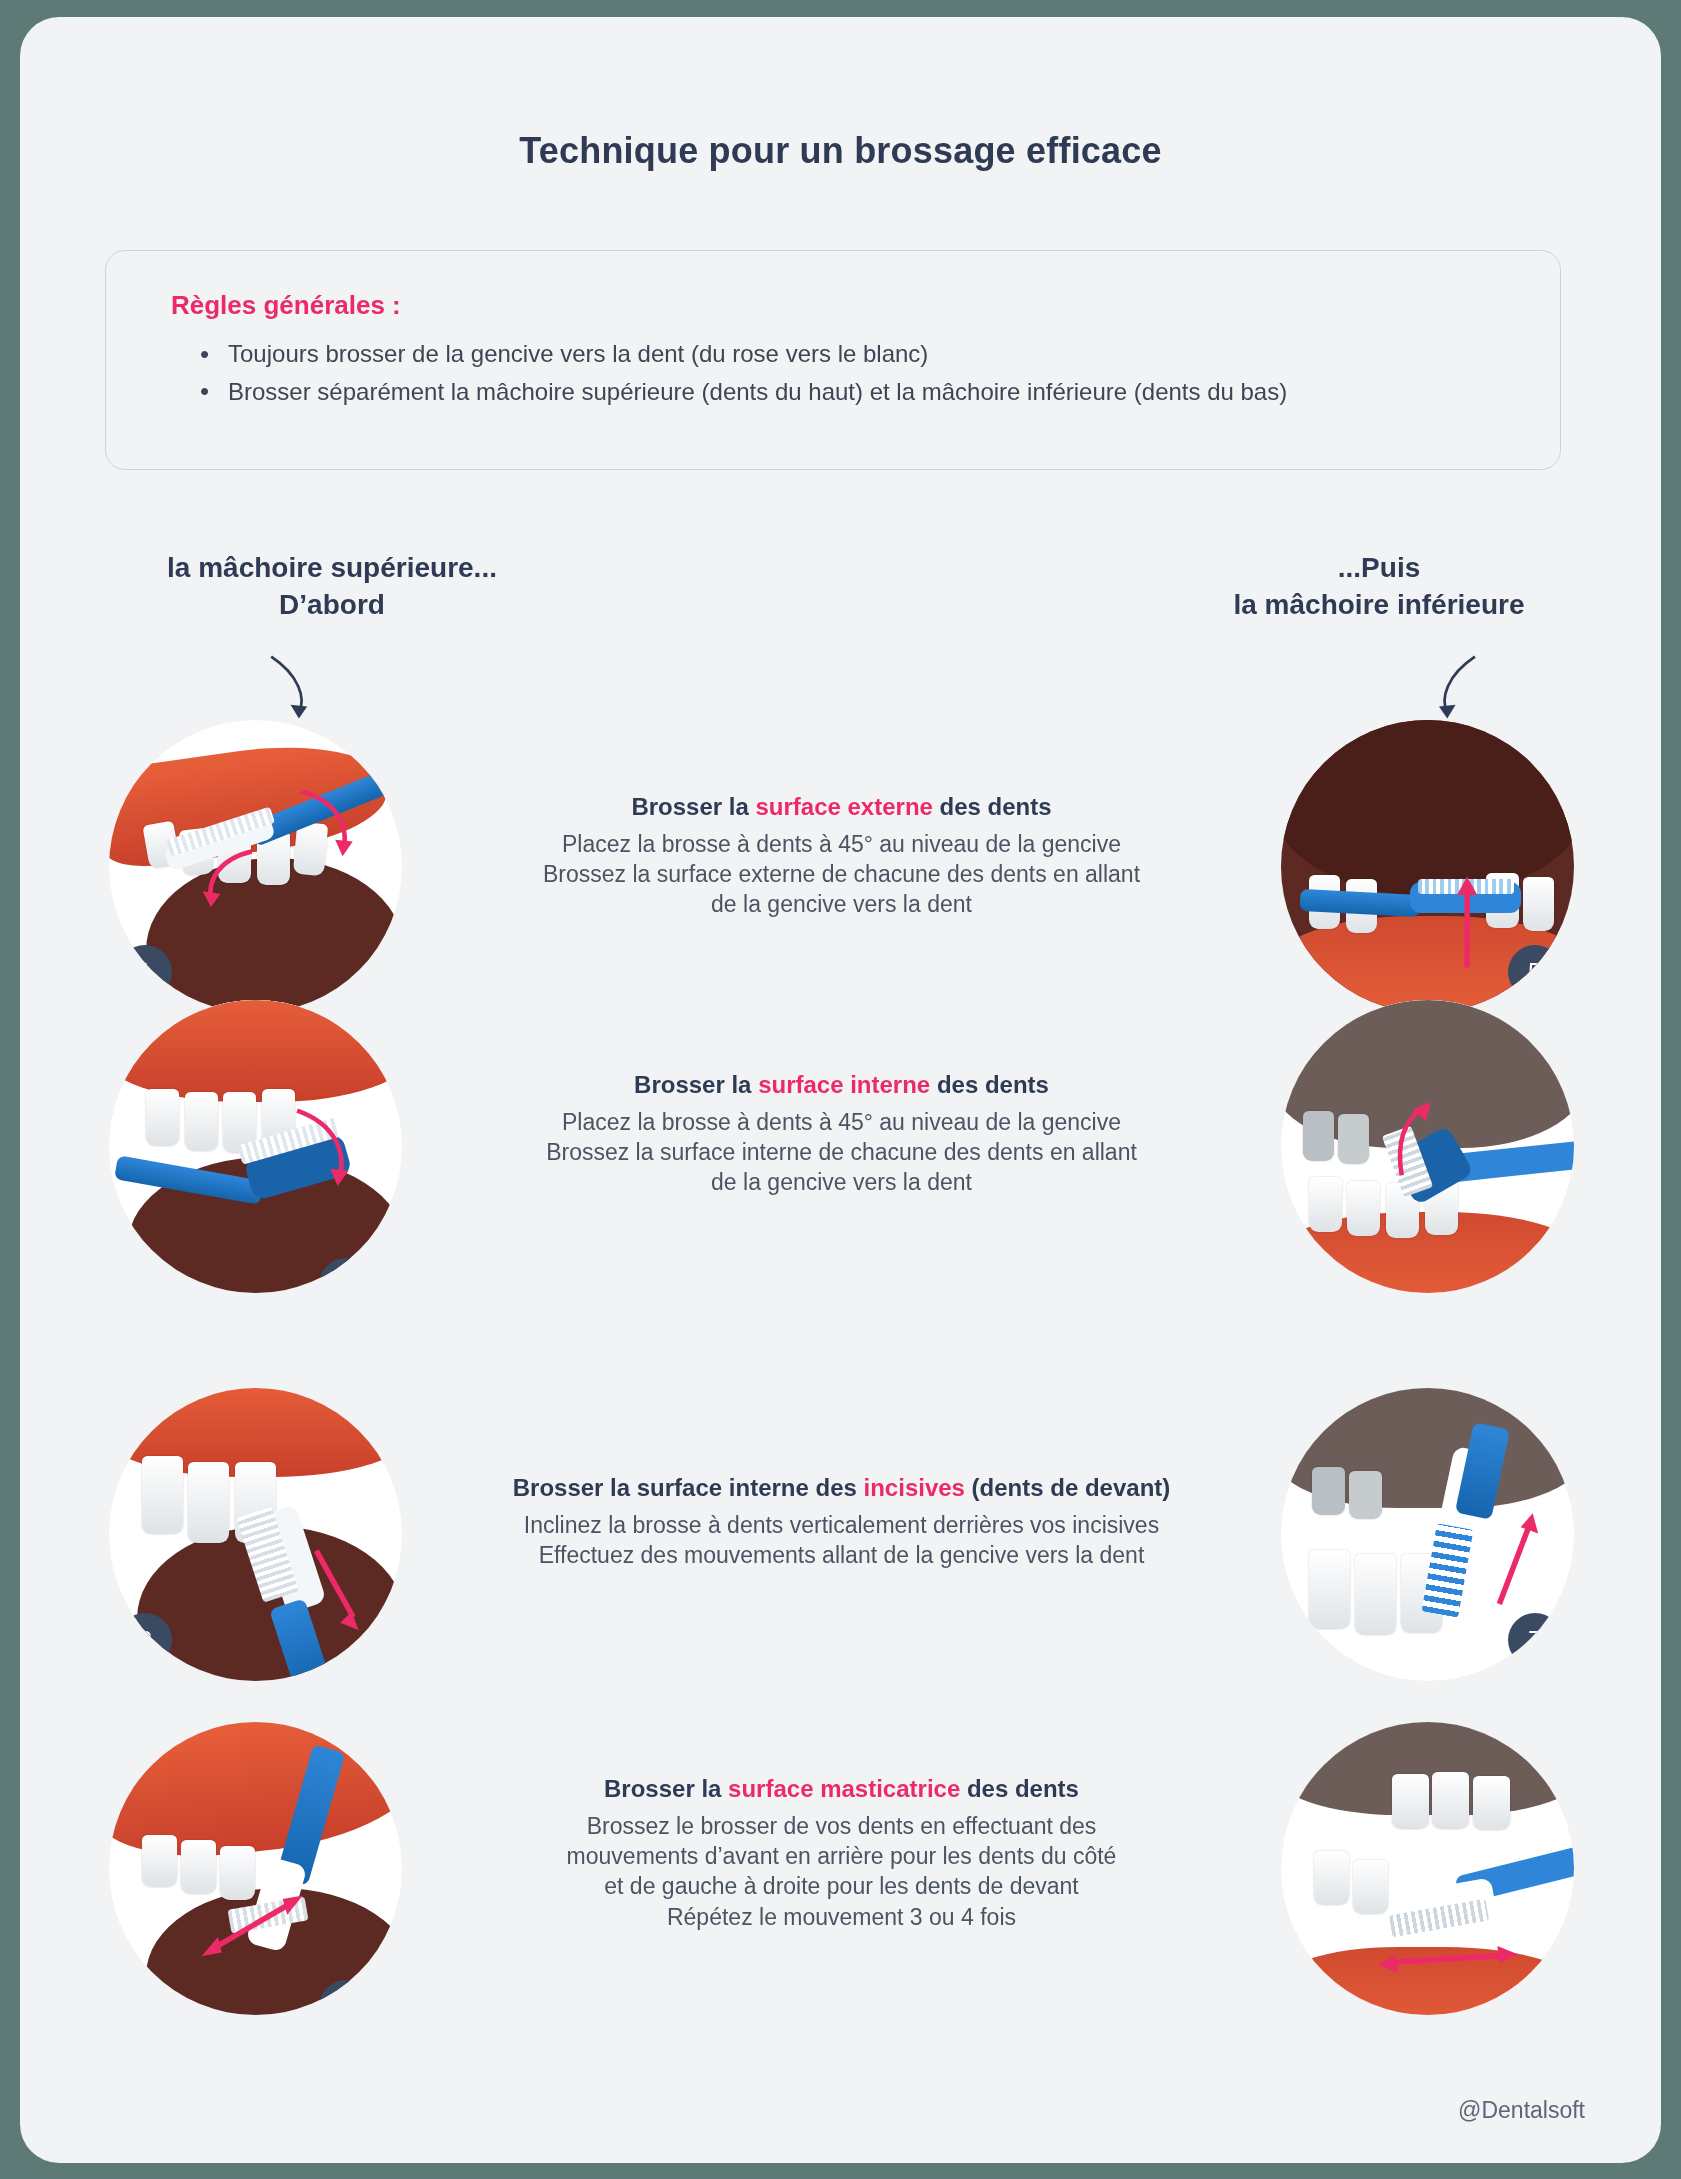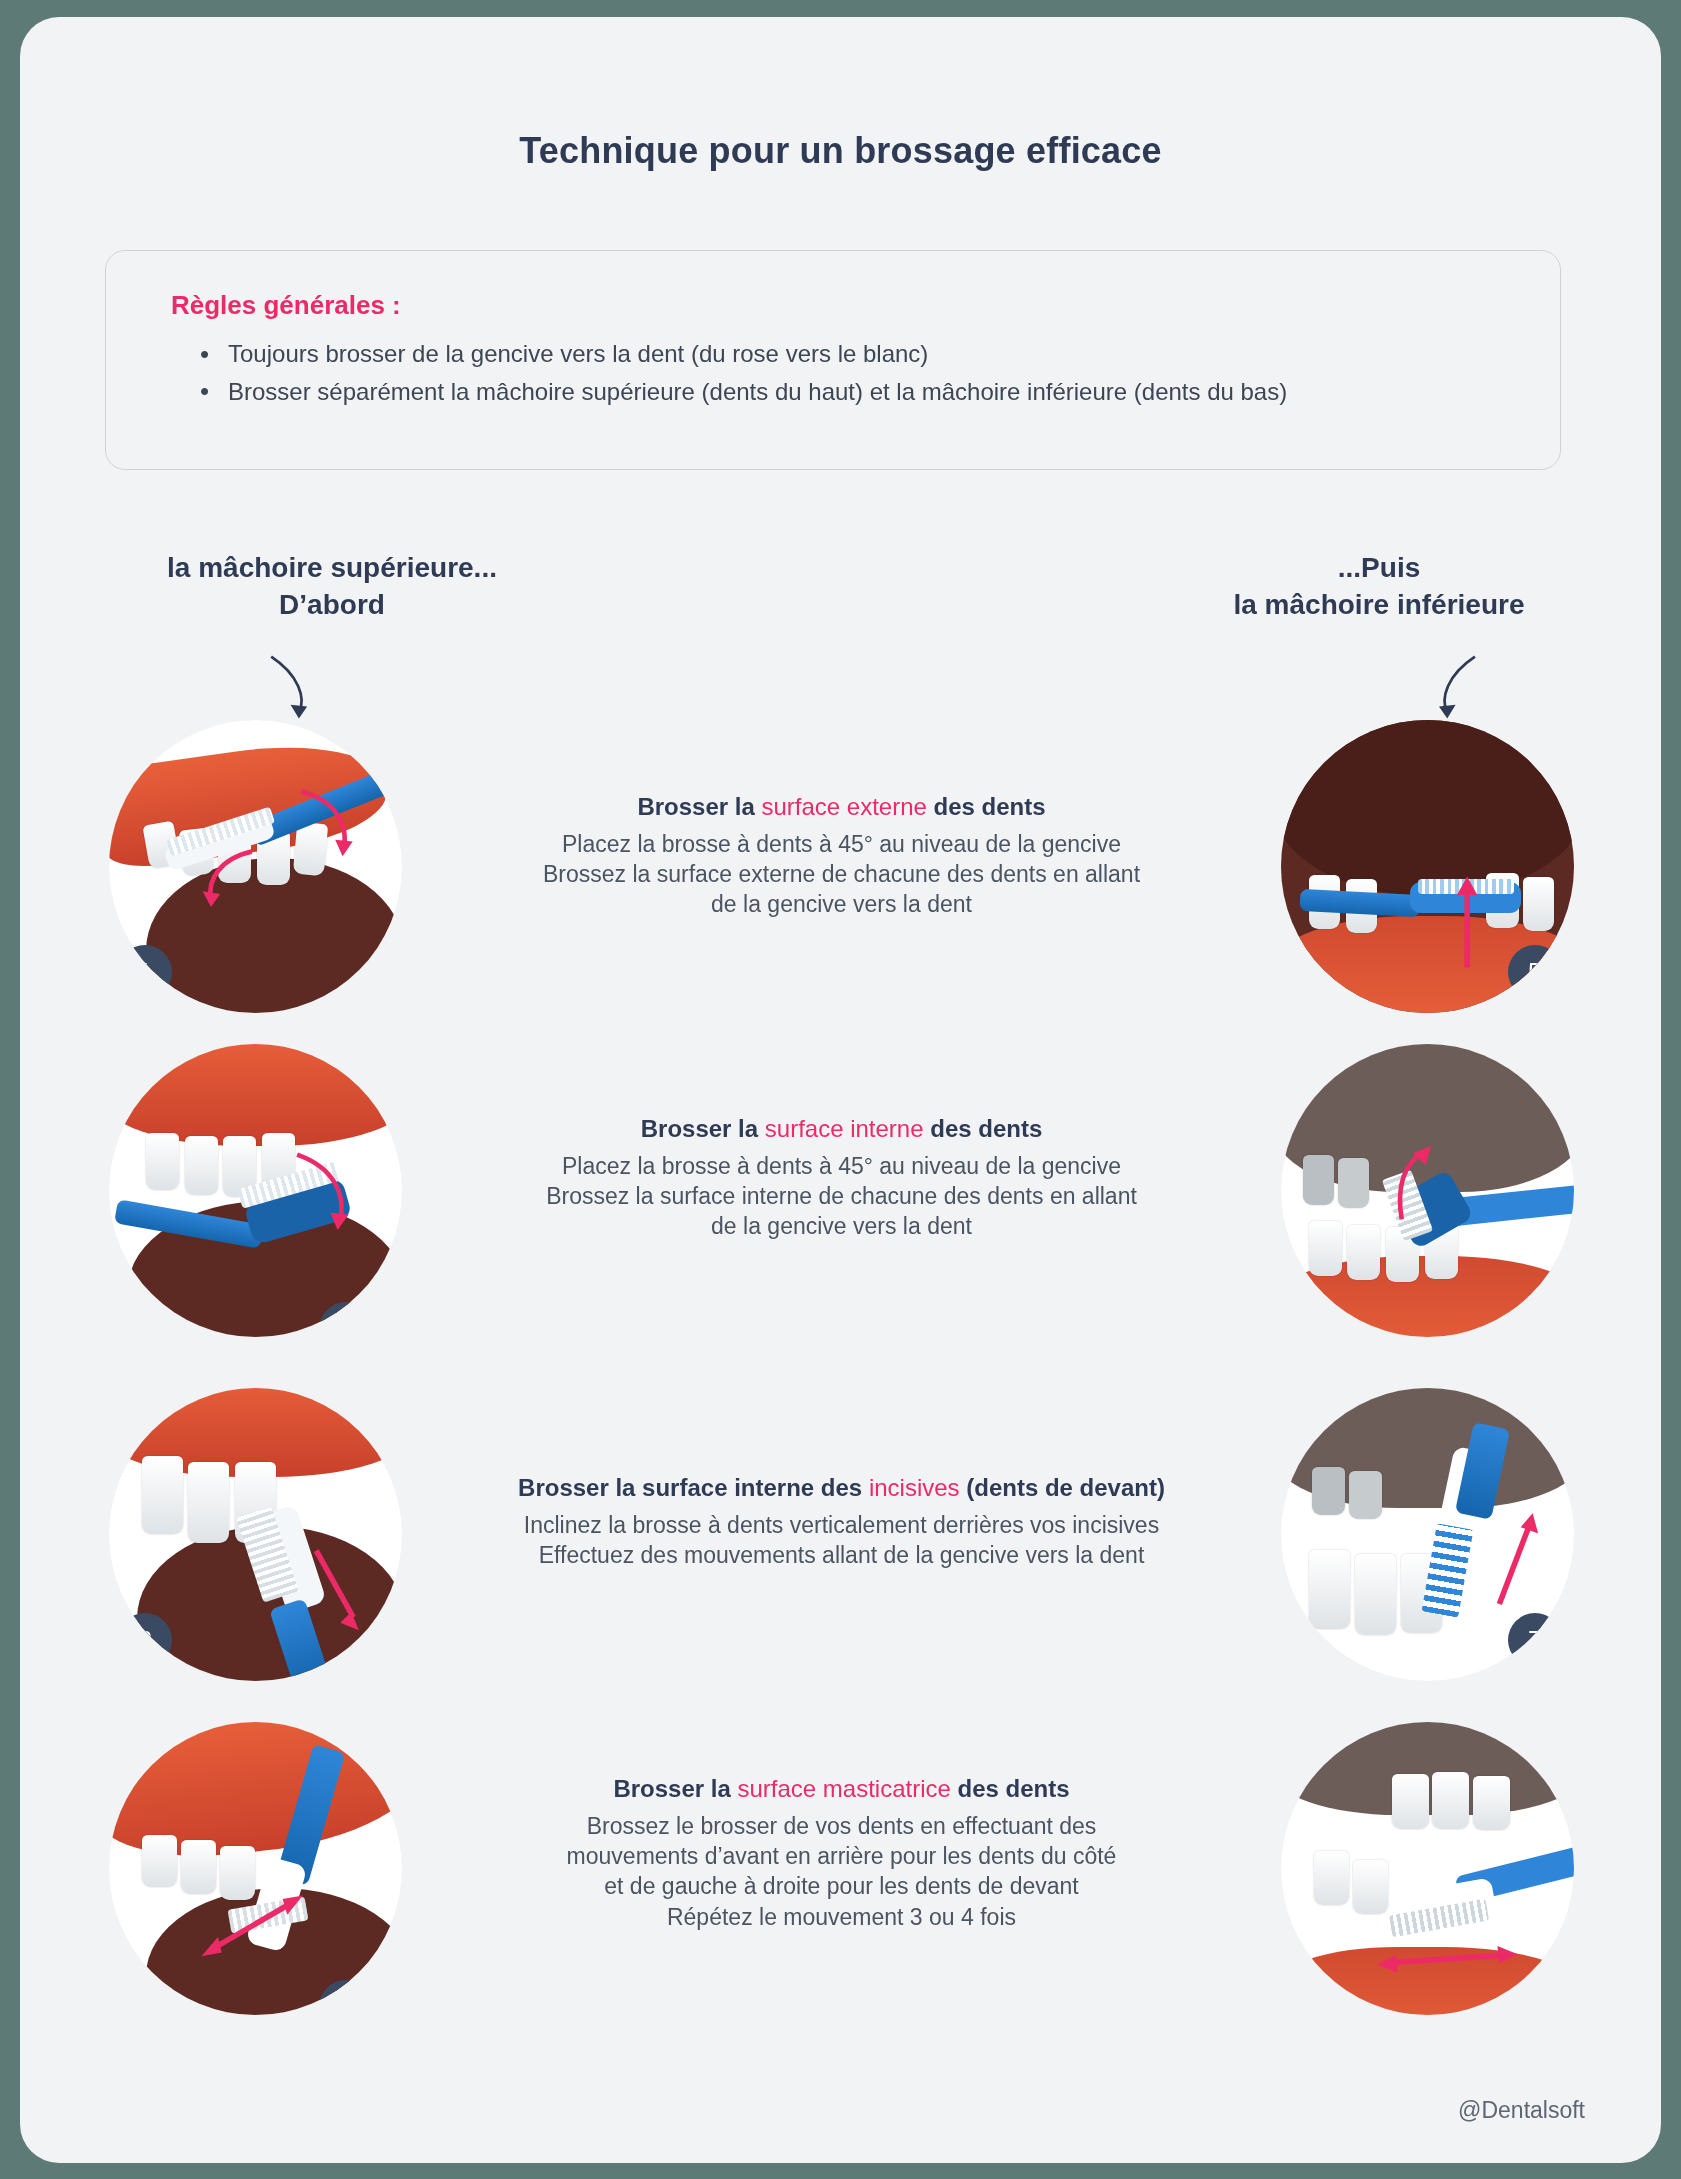--- a/index.html
+++ b/index.html
@@ -81,21 +81,21 @@
   .arrow-svg.left { left: 242px; top: 635px; }
   .arrow-svg.right { left: 1383px; top: 635px; }
 
   .row {
     position: absolute;
     left: 0;
     width: 1641px;
     height: 305px;
   }
   .row.r1 { top: 700px; }
-  .row.r2 { top: 1024px; }
+  .row.r2 { top: 980px; }
   .row.r3 { top: 1368px; }
   .row.r4 { top: 1702px; }
 
   .photo {
     position: absolute;
     width: 293px;
     height: 293px;
     border-radius: 50%;
     overflow: hidden;
     background: #ffffff;
@@ -124,21 +124,21 @@
 
   .caption {
     position: absolute;
     left: 406px;
     width: 831px;
     text-align: center;
     color: #4a5462;
     font-size: 23px;
     line-height: 1.32;
   }
-  .caption .hl { color: #ec2a67; font-weight: normal; }
+  .caption .hl { color: #ec2a67; font-weight: bold; }
   .caption .hd { font-weight: bold; color: #2f3b54; font-size: 24px; display: block; margin-bottom: 6.5px;}
 
   .credit {
     position: absolute;
     right: 76px;
     bottom: 39px;
     color: #5d6676;
     font-size: 23px;
   }
 

